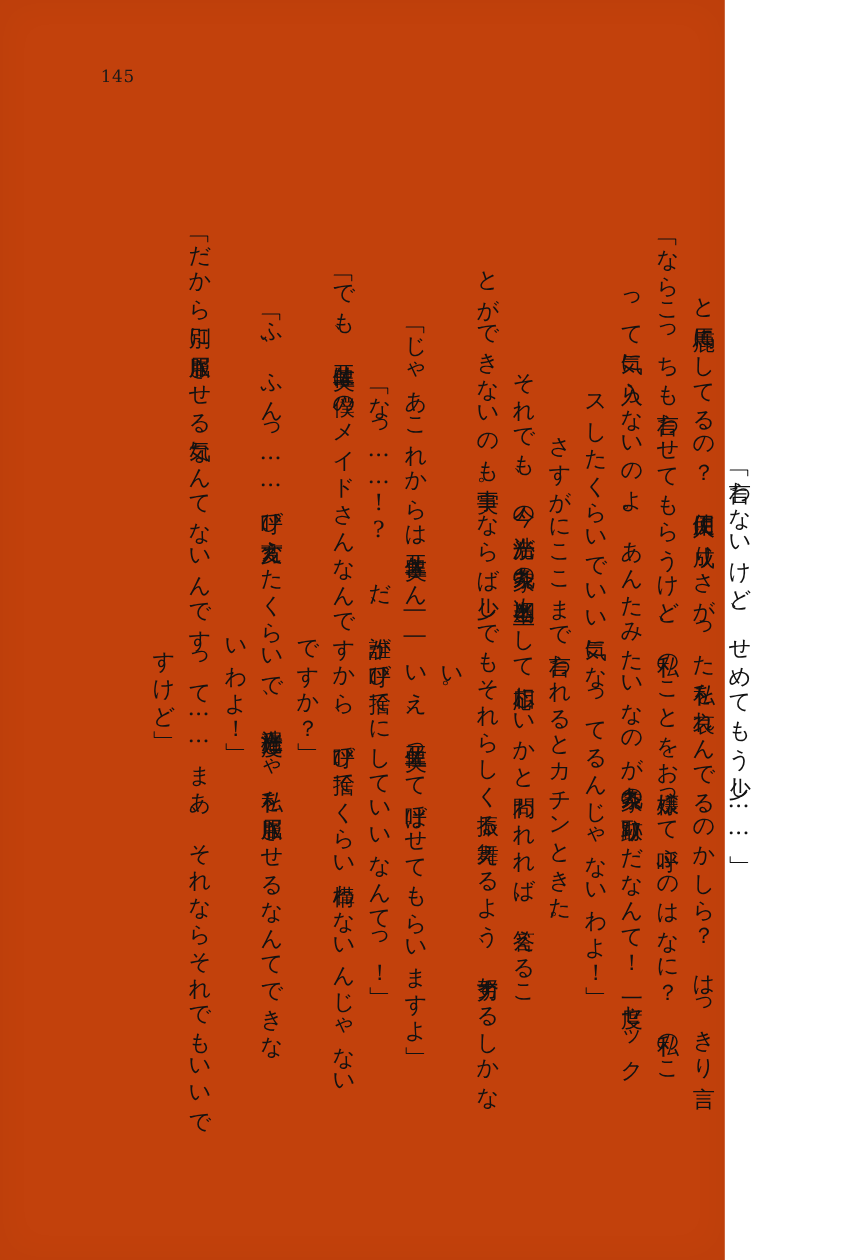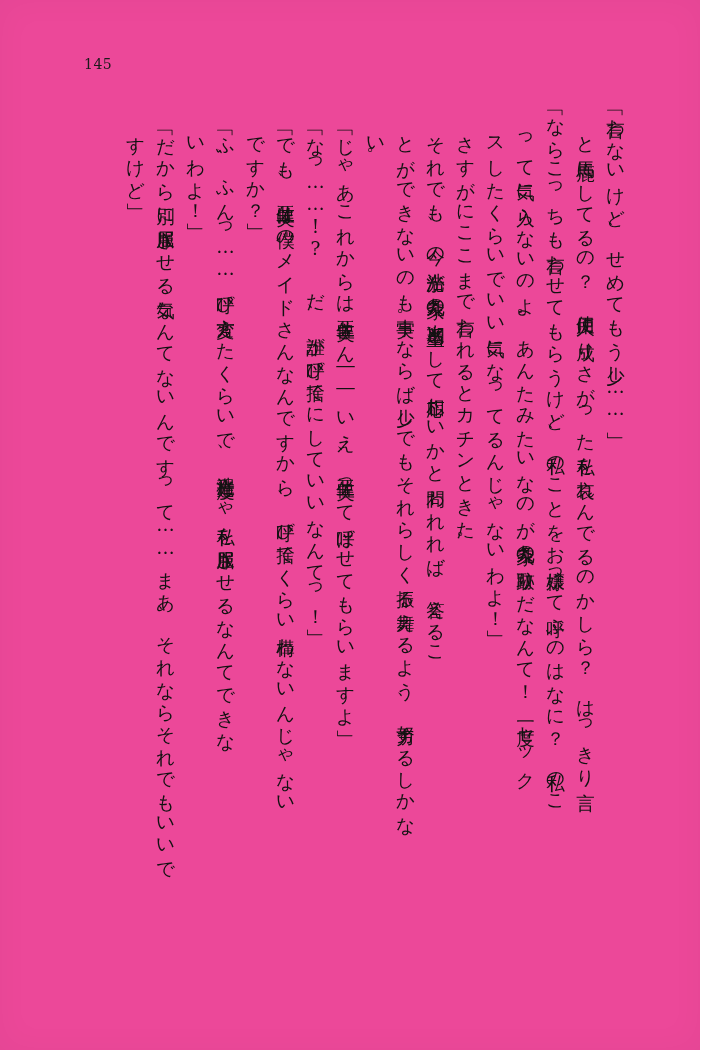--- a/index.html
+++ b/index.html
@@ -10,23 +10,24 @@
   body {
     width: 712px;
     height: 1050px;
     overflow: hidden;
     font-family: "DejaVu Serif", "Liberation Serif", serif;
     color: #111111;
   }
 
   #page {
     position: relative;
-    width: 700px;
+    width: 604px;
     height: 1050px;
-    background: #ec4899;
+    background: #c2410c;
+    text-align: center;
   }
 
   
   #page-number {
     position: absolute;
     left: 84px;
     top: 56px;
     font-size: 14px;
     letter-spacing: 0.5px;
     color: #1a1a1a;

